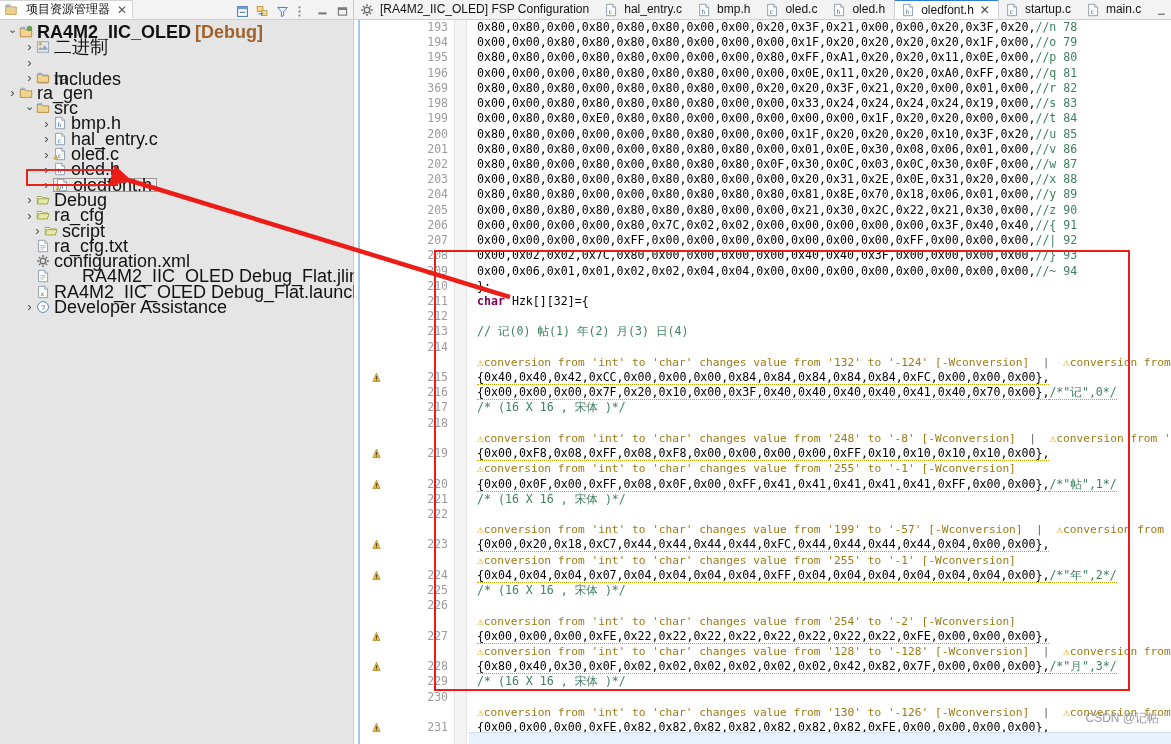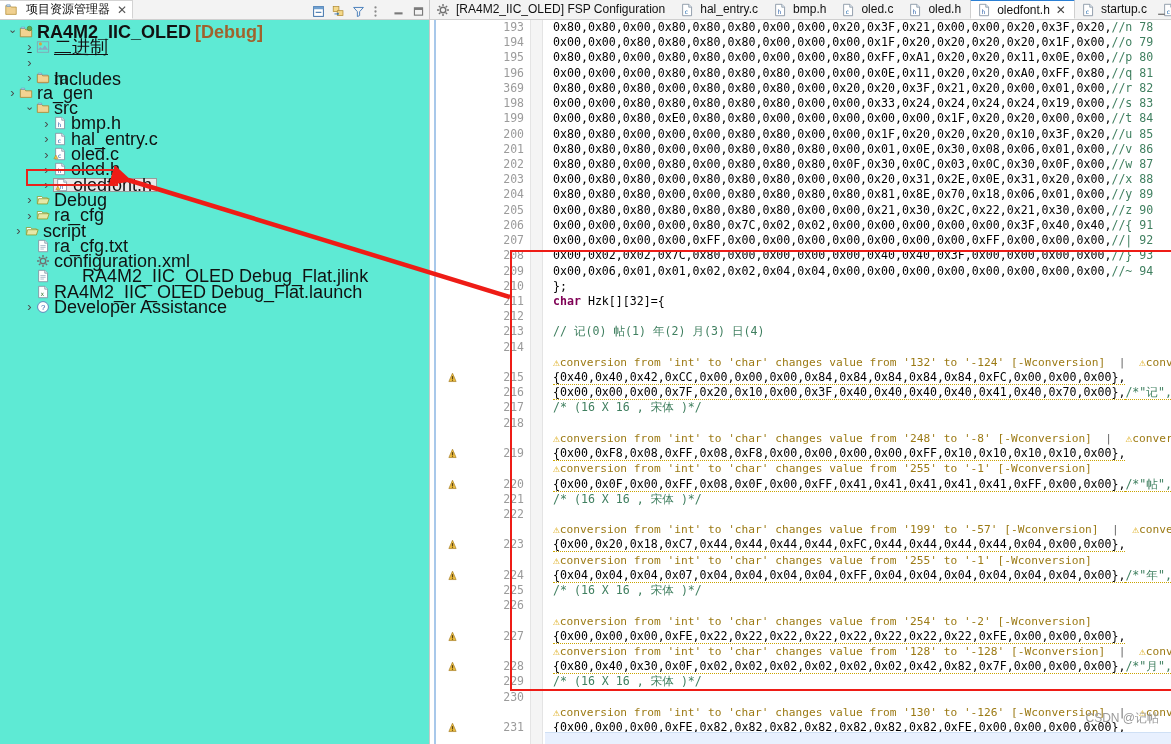--- a/index.html
+++ b/index.html
@@ -12,23 +12,23 @@
   }
   #app {
     position: relative;
     width: 1171px; height: 744px;
     display: flex;
     background: #ffffff;
   }
 
   
   #explorer {
-    width: 430px;
+    width: 354px;
     height: 744px;
-    background: #5eead4;
+    background: #e5e5e5;
     border-right: 1px solid #c8c8c8;
     position: relative;
     flex: none;
   }
   .ex-tabbar {
     height: 20px;
     background: #f3f3f3;
     border-bottom: 1px solid #cfcfcf;
     display: flex;
     align-items: center;
@@ -302,21 +302,21 @@
           <span class="" style="display: inline-flex; align-items: center;">
             <span class="ico"><svg width="14" height="14" viewBox="0 0 16 16">
                 <path d="M1.5 4h5l1.2 1.5H14.5V13.5h-13z" fill="#f2d391" stroke="#a8812c" stroke-width="0.9"></path>
                 <path d="M2.5 2.5h4V4h-4z" fill="#cfe0f2" stroke="#6a8fb5" stroke-width="0.7"></path>
                 <circle cx="12" cy="4" r="2.6" fill="#6aa84f" stroke="#3c7a28" stroke-width="0.7"></circle>
               </svg></span>
             <span class="lbl bold">RA4M2_IIC_OLED</span>
             <span class="lbl dbg">[Debug]</span>
           </span>
         </div>
-        <div class="row" style="padding-left: 23px; text-decoration: underline;">
+        <div class="row" style="padding-left: 23px;">
           <span class="arr closed"></span>
           <span class="" style="display: inline-flex; align-items: center;">
             <span class="ico"><svg width="14" height="14" viewBox="0 0 16 16">
                 <path d="M2 11l3-3 2 2 3-4 4 5z" fill="#8aa7c4"></path>
                 <circle cx="5" cy="4.5" r="1.8" fill="#d8a43c"></circle>
                 <rect x="1.5" y="2" width="13" height="12" fill="none" stroke="#8a9aad" stroke-width="0.9"></rect>
               </svg></span>
             <span class="lbl">二进制</span>
           </span>
         </div>
@@ -430,21 +430,21 @@
         <div class="row" style="padding-left: 23px;">
           <span class="arr closed"></span>
           <span class="" style="display: inline-flex; align-items: center;">
             <span class="ico"><svg width="14" height="14" viewBox="0 0 16 16">
                 <path d="M1.5 4h5l1.2 1.5H13V12H1.5z" fill="#fff" stroke="#8a9a2c" stroke-width="0.9"></path>
                 <path d="M3 6.5h12L13 12.5H1.5z" fill="#e6e8a8" stroke="#8a9a2c" stroke-width="0.9"></path>
               </svg></span>
             <span class="lbl">ra_cfg</span>
           </span>
         </div>
-        <div class="row" style="padding-left: 12px;">
+        <div class="row" style="padding-left: 31px;">
           <span class="arr closed"></span>
           <span class="" style="display: inline-flex; align-items: center;">
             <span class="ico"><svg width="14" height="14" viewBox="0 0 16 16">
                 <path d="M1.5 4h5l1.2 1.5H13V12H1.5z" fill="#fff" stroke="#8a9a2c" stroke-width="0.9"></path>
                 <path d="M3 6.5h12L13 12.5H1.5z" fill="#e6e8a8" stroke="#8a9a2c" stroke-width="0.9"></path>
               </svg></span>
             <span class="lbl">script</span>
           </span>
         </div>
         <div class="row" style="padding-left: 23px;">

